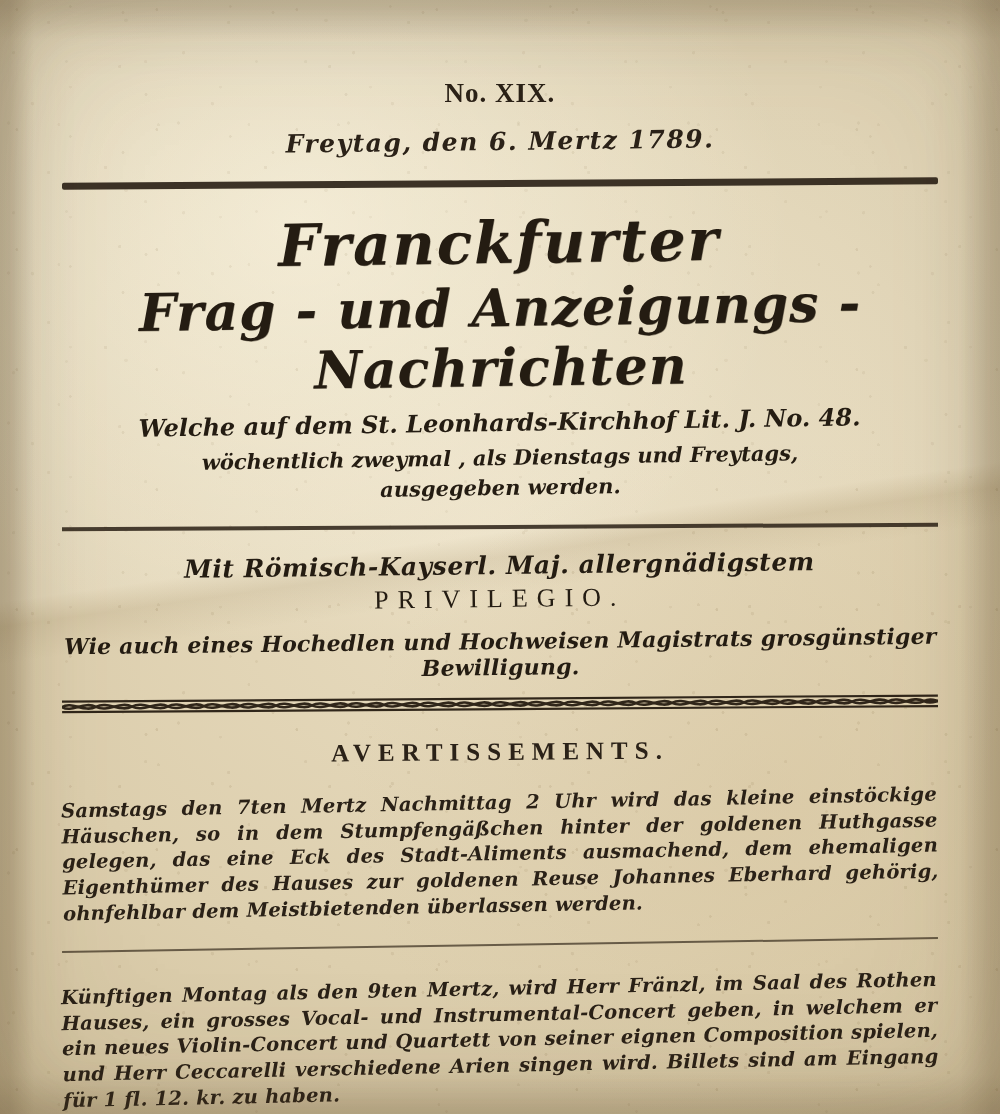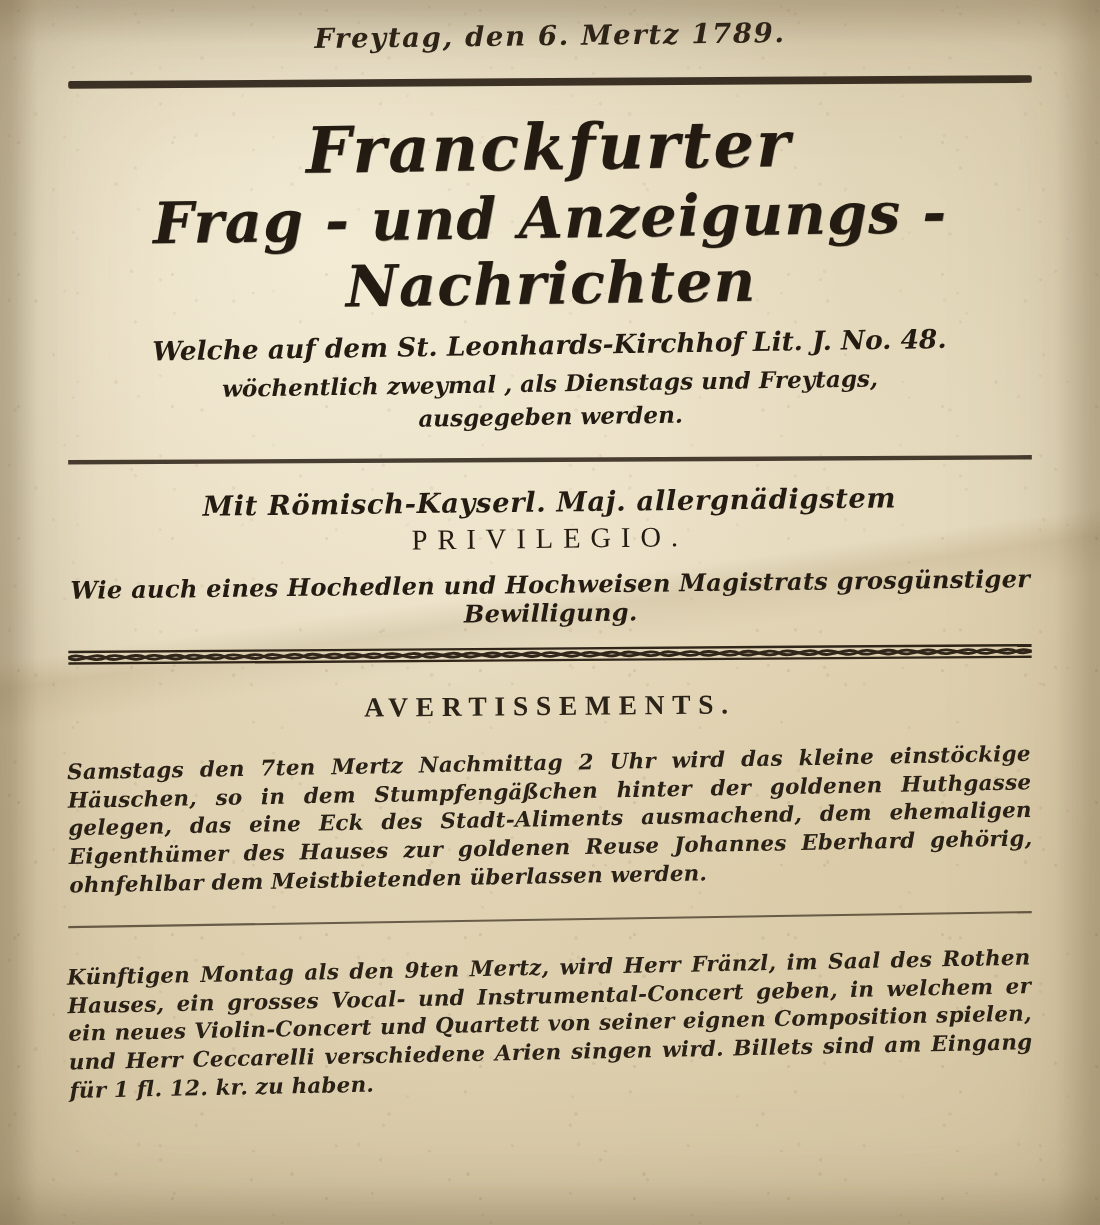--- a/index.html
+++ b/index.html
@@ -224,20 +224,21 @@
 </style>
 </head>
 <body>
 
 <div id="page">
   <div id="grain"></div>
   <div id="folds"></div>
 
   <div id="content">
 
+    <div class="issue-no">No. XIX.</div>
 
     <div class="issue-date blackletter">Freytag,   den 6. Mertz 1789.</div>
 
     <div class="rule-thick"></div>
 
     <div class="masthead">
       <div class="blackletter line1">Franckfurter</div>
       <div class="blackletter line2">Frag - und  Anzeigungs - Nachrichten</div>
     </div>
 

